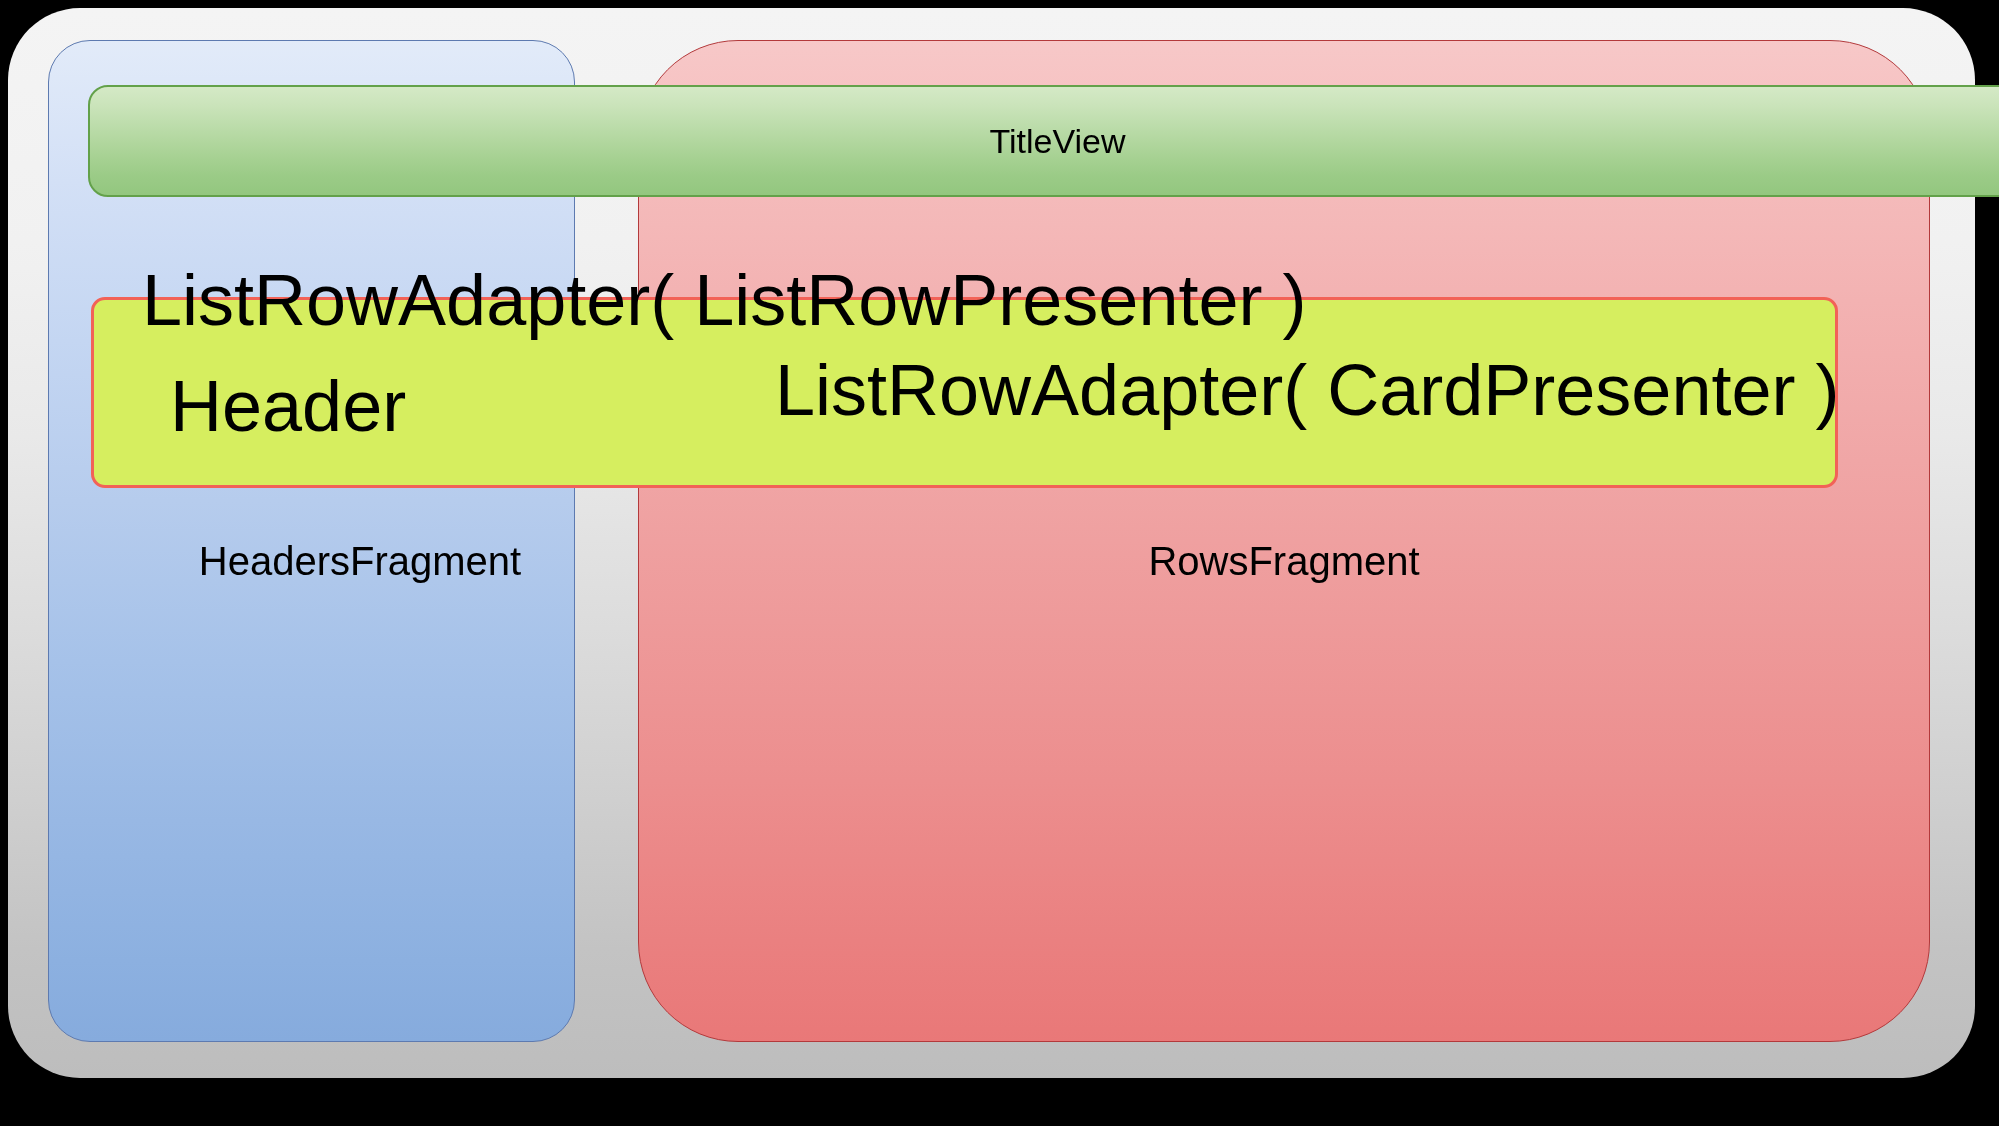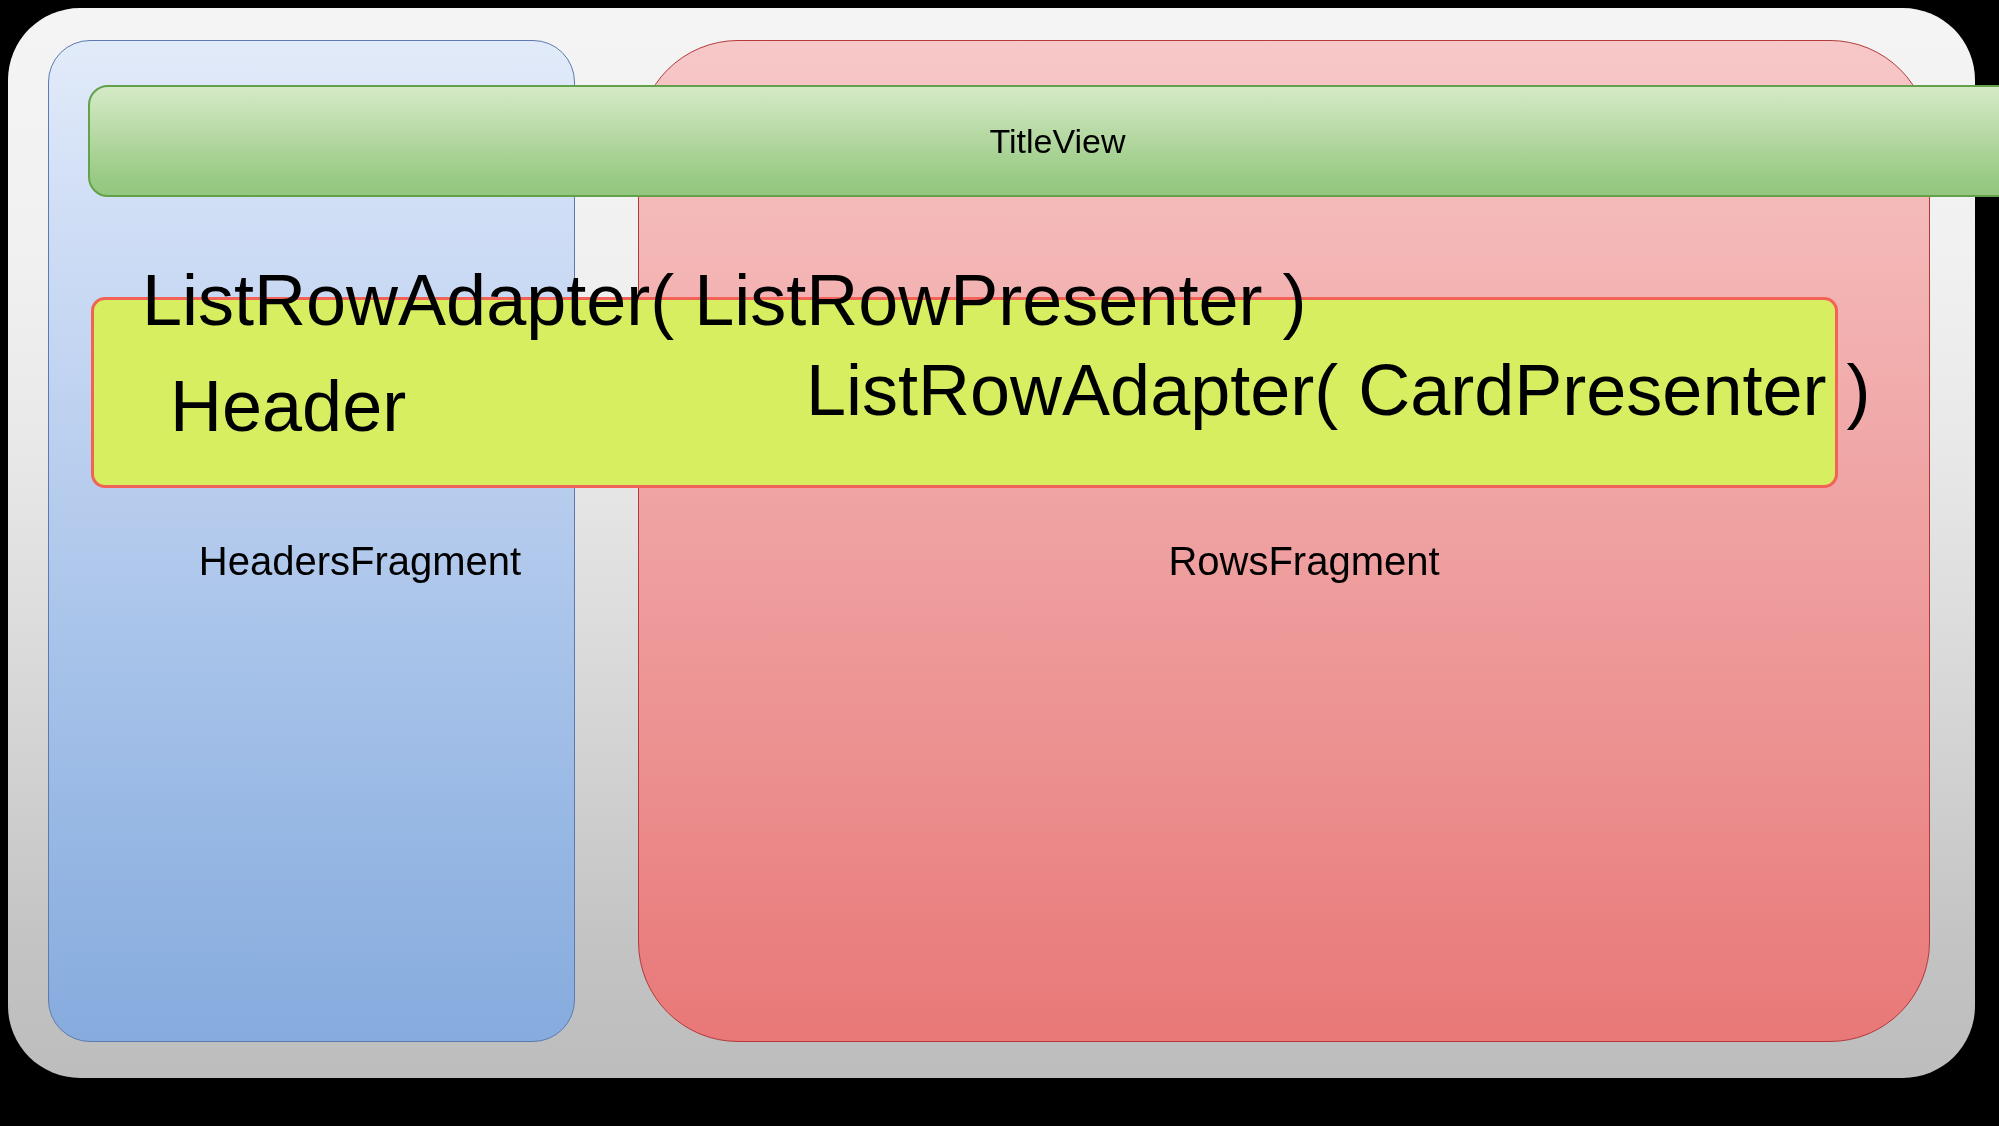--- a/index.html
+++ b/index.html
@@ -92,21 +92,20 @@
     left: 48px;
     top: 539px;
     width: 624px;
     text-align: center;
   }
   .caption-rows {
     left: 638px;
     top: 539px;
     width: 1292px;
     text-align: center;
-    padding-left: 20px;
   }
 
   
   .title-view {
     position: absolute;
     left: 88px;
     top: 85px;
     width: 1939px;
     height: 112px;
     box-sizing: border-box;
@@ -154,21 +153,21 @@
   .label-listrowadapter-presenter {
     left: 142px;
     top: 264px;
   }
   .label-header {
     left: 170px;
     top: 354px;
     margin-top: 16px;
   }
   .label-listrowadapter-card {
-    left: 806px;
+    left: 775px;
     top: 354px;
   }
 </style>
 </head>
 <body>
 
 <div id="stage">
 
   <div class="outer-container">
   </div>

